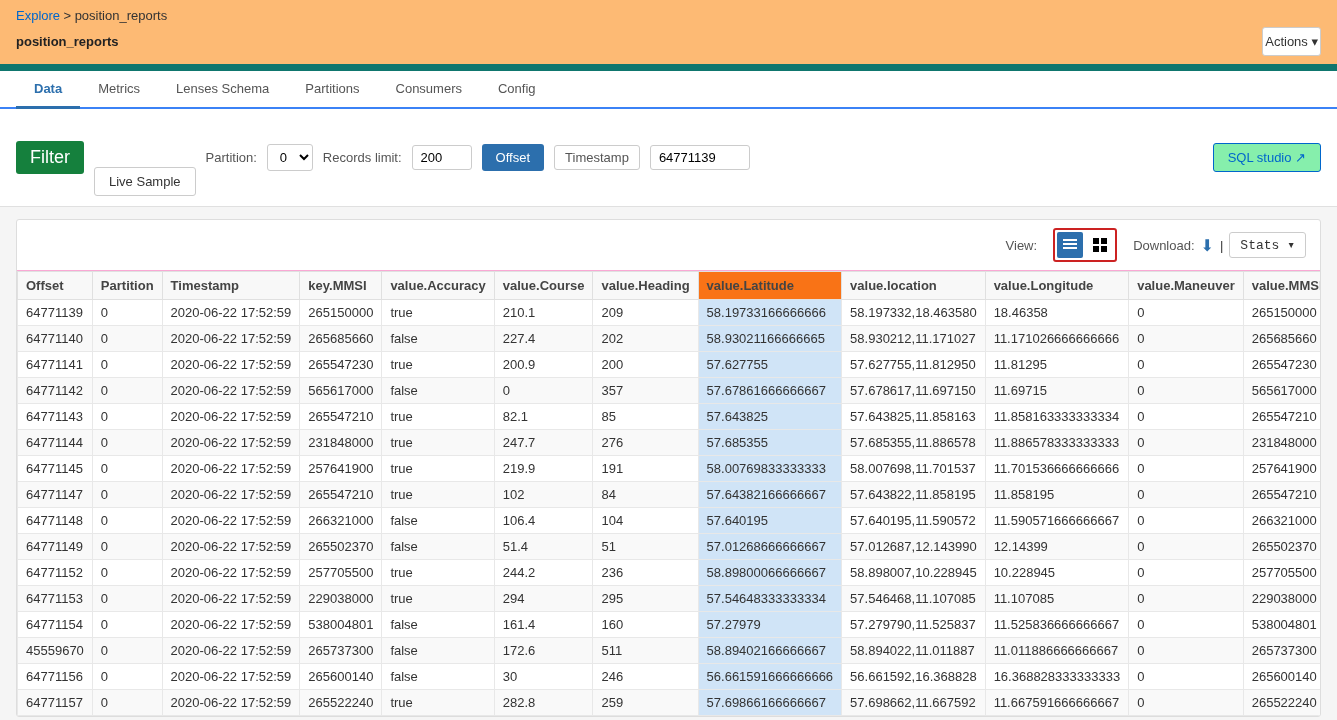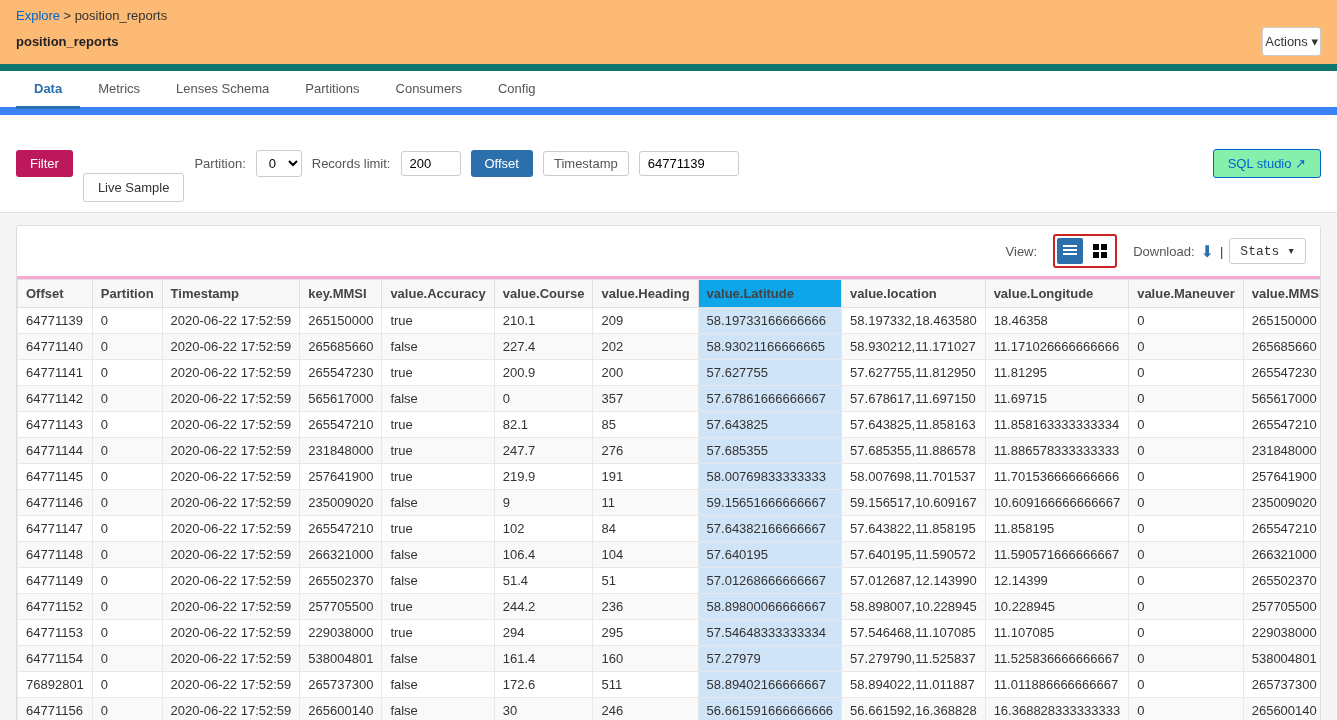--- a/index.html
+++ b/index.html
@@ -3,37 +3,37 @@
   <meta charset="utf-8">
   <style>
     * { box-sizing: border-box; margin: 0; padding: 0; font-family: Arial, sans-serif; font-size: 13px; }
     body { background: #f5f5f5; color: #333; }
     .top-bar { background: #fdba74; padding: 8px 16px; border-bottom: 7px solid #0f766e; }
     .breadcrumb { font-size: 12px; color: #666; margin-bottom: 4px; }
     .breadcrumb a { color: #0066cc; text-decoration: none; }
     .breadcrumb span { color: #333; }
     .page-title { font-size: 22px; font-weight: bold; color: #222; display: flex; justify-content: space-between; align-items: center; }
     .actions-btn { border: 1px solid #ccc; background: #fff; padding: 6px 2px; font-size: 13px; cursor: pointer; border-radius: 3px; color: #333; display: flex; align-items: center; gap: 6px; }
-    .tabs-bar { background: #fff; border-bottom: 8px solid #3b82f6; padding: 0 16px; display: flex; gap: 0; }
+    .tabs-bar { background: #fff; border-bottom: 2px solid #3b82f6; padding: 0 16px; display: flex; gap: 0; }
     .tab { padding: 10px 18px; cursor: pointer; color: #555; font-size: 13px; border-bottom: 3px solid transparent; margin-bottom: -2px; }
     .tab.active { color: #2c6fad; border-bottom: 3px solid #2c6fad; font-weight: bold; }
     .toolbar { background: #fff; padding: 10px 16px; border-bottom: 1px solid #e0e0e0; display: flex; align-items: center; gap: 10px; }
-    .btn-filter { background: #be185d; color: #fff; border: none; padding: 6px 14px; border-radius: 3px; cursor: pointer; font-size: 13px; }
+    .btn-filter { background: #15803d; color: #fff; border: none; padding: 6px 14px; border-radius: 3px; cursor: pointer; font-size: 18px; }
     .btn-live { background: #fff; border: 1px solid #ccc; padding: 6px 14px; border-radius: 3px; cursor: pointer; font-size: 13px; color: #333; margin-top: 48px; }
     .label-text { color: #555; font-size: 13px; }
     .select-partition { border: 1px solid #ccc; padding: 4px 8px; border-radius: 3px; font-size: 13px; background: #fff; }
     .input-num { border: 1px solid #ccc; padding: 4px 8px; border-radius: 3px; font-size: 13px; width: 60px; }
     .btn-offset { background: #2c6fad; color: #fff; border: none; padding: 6px 14px; border-radius: 3px; cursor: pointer; font-size: 13px; }
     .label-timestamp { background: #fff; border: 1px solid #ccc; padding: 4px 10px; border-radius: 3px; font-size: 13px; color: #555; }
     .input-ts { border: 1px solid #ccc; padding: 4px 8px; border-radius: 3px; font-size: 13px; width: 100px; }
     .spacer { flex: 1; }
     .btn-sql { border: 1px solid #0066cc; background: #86efac; color: #0066cc; padding: 6px 14px; border-radius: 3px; cursor: pointer; font-size: 13px; display: flex; align-items: center; gap: 4px; }
     .main-content { padding: 12px 16px; }
     .table-container { background: #fff; border: 1px solid #ddd; border-radius: 3px; overflow: hidden; }
-    .view-bar { display: flex; align-items: center; justify-content: flex-end; padding: 8px 14px; border-bottom: 3px solid #f9a8d4; gap: 16px; }
+    .view-bar { display: flex; align-items: center; justify-content: flex-end; padding: 8px 14px; border-bottom: 1px solid #f9a8d4; gap: 16px; }
     .view-label { color: #555; font-size: 13px; }
     .view-icons { display: flex; gap: 4px; border: 2px solid #cc2222; border-radius: 3px; padding: 2px; }
     .view-icon-btn { width: 26px; height: 26px; display: flex; align-items: center; justify-content: center; cursor: pointer; border-radius: 2px; border: none; background: transparent; }
     .view-icon-btn.active { background: #2c6fad; color: #fff; }
     .download-section { display: flex; align-items: center; gap: 6px; }
     .download-label { color: #555; }
     .download-icon { cursor: pointer; color: #2c6fad; font-size: 16px; }
     .stats-btn { border: 1px solid #ccc; background: #fff; padding: 4px 10px; border-radius: 3px; cursor: pointer; font-size: 13px; color: #333; display: flex; align-items: center; gap: 4px; font-family: Liberation Mono, monospace; }
     .data-table { width: 100%; border-collapse: collapse; font-size: 12px; }
     .data-table th { background: #f8f8f8; border: 1px solid #e0e0e0; padding: 6px 8px; text-align: left; font-weight: 600; color: #444; white-space: nowrap; position: sticky; top: 0; }
@@ -118,21 +118,21 @@
       <table class="data-table">
         <thead>
           <tr>
             <th>Offset</th>
             <th>Partition</th>
             <th>Timestamp</th>
             <th>key.MMSI</th>
             <th>value.Accuracy</th>
             <th>value.Course</th>
             <th>value.Heading</th>
-            <th style="background:#0ea5e9;">value.Latitude</th>
+            <th style="background:#f97316;">value.Latitude</th>
             <th>value.location</th>
             <th>value.Longitude</th>
             <th>value.Maneuver</th>
             <th>value.MMSI</th>
           </tr>
         </thead>
         <tbody id="table-body">
         <tr>
               <td>64771139</td>
               <td>0</td>
@@ -225,34 +225,20 @@
               <td>true</td>
               <td>219.9</td>
               <td>191</td>
               <td class="highlighted">58.00769833333333</td>
               <td>58.007698,11.701537</td>
               <td>11.701536666666666</td>
               <td>0</td>
               <td>257641900</td>
             </tr>
             <tr>
-              <td>64771146</td>
-              <td>0</td>
-              <td>2020-06-22 17:52:59</td>
-              <td>235009020</td>
-              <td>false</td>
-              <td>9</td>
-              <td>11</td>
-              <td class="highlighted">59.15651666666667</td>
-              <td>59.156517,10.609167</td>
-              <td>10.609166666666667</td>
-              <td>0</td>
-              <td>235009020</td>
-            </tr>
-            <tr>
               <td>64771147</td>
               <td>0</td>
               <td>2020-06-22 17:52:59</td>
               <td>265547210</td>
               <td>true</td>
               <td>102</td>
               <td>84</td>
               <td class="highlighted">57.64382166666667</td>
               <td>57.643822,11.858195</td>
               <td>11.858195</td>
@@ -323,21 +309,21 @@
               <td>false</td>
               <td>161.4</td>
               <td>160</td>
               <td class="highlighted">57.27979</td>
               <td>57.279790,11.525837</td>
               <td>11.525836666666667</td>
               <td>0</td>
               <td>538004801</td>
             </tr>
             <tr>
-              <td>76892801</td>
+              <td>45559670</td>
               <td>0</td>
               <td>2020-06-22 17:52:59</td>
               <td>265737300</td>
               <td>false</td>
               <td>172.6</td>
               <td>511</td>
               <td class="highlighted">58.89402166666667</td>
               <td>58.894022,11.011887</td>
               <td>11.011886666666667</td>
               <td>0</td>

